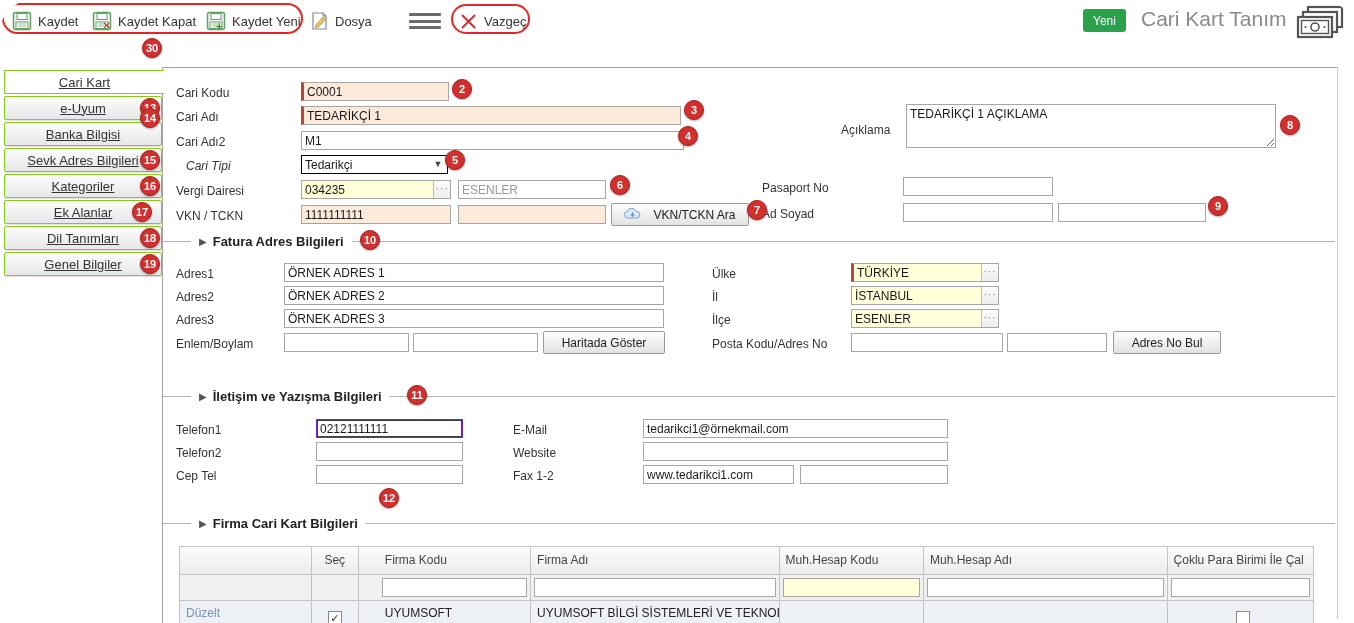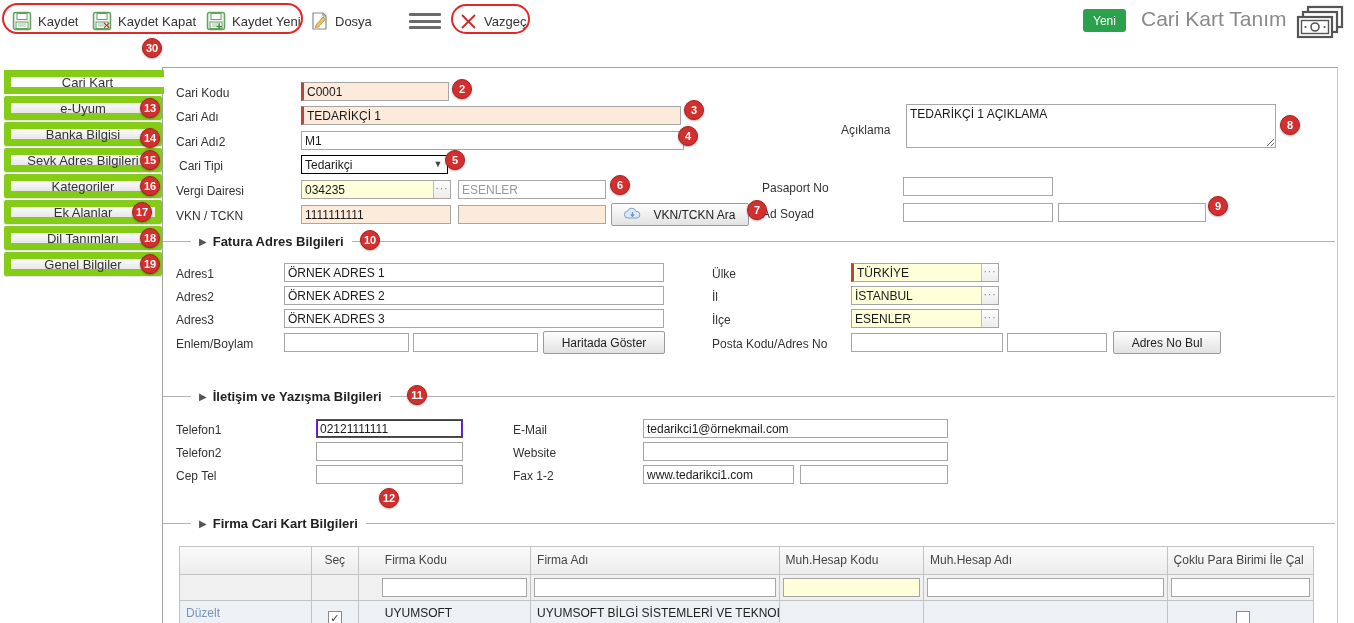--- a/index.html
+++ b/index.html
@@ -1,38 +1,38 @@
 <!DOCTYPE html>
 <html><head>
 <meta charset="utf-8">
 <style>
   * { margin:0; padding:0; box-sizing:border-box; }
   html,body { background:#fff; }
   body { font-family:"Liberation Sans","DejaVu Sans",sans-serif; }
-  #page { position:relative; width:1354px; height:623px; background:#fff; overflow:hidden; }
+  #page { position:relative; width:1354px; height:623px; background:#fff; overflow:hidden;border-radius:32px; }
 
   
   .toolbar { position:absolute; left:0; top:0; width:1354px; height:42px; background:#fff; }
   .tbtn { position:absolute; top:8px; height:26px; display:flex; align-items:center; gap:6px;
           font-size:13px; color:#333; cursor:pointer; white-space:nowrap; }
   .tbtn svg { display:block; }
   .annot-outline { position:absolute; border:2px solid #e32726; border-radius:16px; pointer-events:none; }
   .hamburger { position:absolute; left:409px; top:13px; width:32px; height:16px; display:flex;
                flex-direction:column; justify-content:space-between; cursor:pointer; }
   .hamburger i { display:block; height:3px; background:#6b6b6b; border-radius:1px; }
   .status-badge { position:absolute; left:1083px; top:9px; height:23px; padding:0 10px; background:#2aa14a;
                   color:#fff; font-size:12px; border-radius:3px; display:flex; align-items:center; }
   .page-title { position:absolute; left:1141px; top:7px; font-size:21px; color:#8a8a8a; white-space:nowrap; }
   .money-icon { position:absolute; left:1294px; top:4px; }
 
   
   .side-tab { position:absolute; left:4px; width:158px; height:24px; background:linear-gradient(#fcfcfc,#e7e7e7);
-              border:7px solid #84cc16; border-radius:2px; font-size:13px; color:#333;
+              border:1px solid #84cc16; border-radius:2px; font-size:13px; color:#333;
               display:flex; align-items:center; justify-content:center; cursor:pointer;
-              box-shadow:0 1px 1px rgba(0,0,0,.12); }
+              box-shadow:0 1px 1px rgba(0,0,0,.12);text-decoration:underline; }
   .side-tab.active { background:#fff; border-right:none; width:160px; z-index:5; box-shadow:none; border-radius:0; }
 
   
   .panel { position:absolute; left:162px; top:67px; width:1176px; height:556px;
            border-top:1px solid #a3a3a3; border-left:1px solid #a3a3a3; border-right:1px solid #c9c9c9;
            background:#fff; }
 
   .flabel { position:absolute; font-size:12px; color:#333; white-space:nowrap; }
   .tb { position:absolute; height:19px; border:1px solid #a6a6a6; background:#fff; font-size:12px;
         color:#1a1a1a; padding:0 3px; font-family:"Liberation Sans","DejaVu Sans",sans-serif; }
@@ -191,21 +191,21 @@
 
     <div class="flabel" style="left:13px; top:18px;">Cari Kodu</div>
     <input class="tb req" style="left: 138px; top: 14px; width: 148px;" value="C0001">
 
     <div class="flabel" style="left:13px; top:42px;">Cari Adı</div>
     <input class="tb req" style="left: 138px; top: 38px; width: 380px;" value="TEDARİKÇİ 1">
 
     <div class="flabel" style="left:13px; top:67px;">Cari Adı2</div>
     <input class="tb" style="left: 138px; top: 63px; width: 383px;" value="M1">
 
-    <div class="flabel" style="left:16px; top:91px;">Cari Tipi</div>
+    <div class="flabel" style="left:23px; top:91px;font-style:italic;">Cari Tipi</div>
     <div class="dropdown" style="left:138px; top:87px; width:147px;">
       <span class="val">Tedarikçi</span>
       <span class="arr">▼</span>
     </div>
 
     <div class="flabel" style="left:13px; top:116px;">Vergi Dairesi</div>
     <div class="lookup" style="left:138px; top:112px; width:150px;">
       <span class="val">034235</span>
       <span class="dots">···</span>
     </div>
@@ -360,20 +360,20 @@
   <div class="badge" style="left:678px; top:126px;">4</div>
   <div class="badge" style="left:445px; top:150px;">5</div>
   <div class="badge" style="left:610px; top:175px;">6</div>
   <div class="badge" style="left:747px; top:200px;">7</div>
   <div class="badge" style="left:1280px; top:115px;">8</div>
   <div class="badge" style="left:1208px; top:196px;">9</div>
   <div class="badge" style="left:360px; top:230px;">10</div>
   <div class="badge" style="left:407px; top:385px;">11</div>
   <div class="badge" style="left:379px; top:488px;">12</div>
   <div class="badge" style="left:140px; top:98px;">13</div>
-  <div class="badge" style="left:140px; top:128px;text-align:center;">14</div>
+  <div class="badge" style="left:140px; top:108px;text-align:center;">14</div>
   <div class="badge" style="left:140px; top:150px;">15</div>
   <div class="badge" style="left:140px; top:176px;">16</div>
   <div class="badge" style="left:132px; top:202px;">17</div>
   <div class="badge" style="left:140px; top:228px;">18</div>
   <div class="badge" style="left:140px; top:254px;">19</div>
 
 </div>
 
 </body></html>

